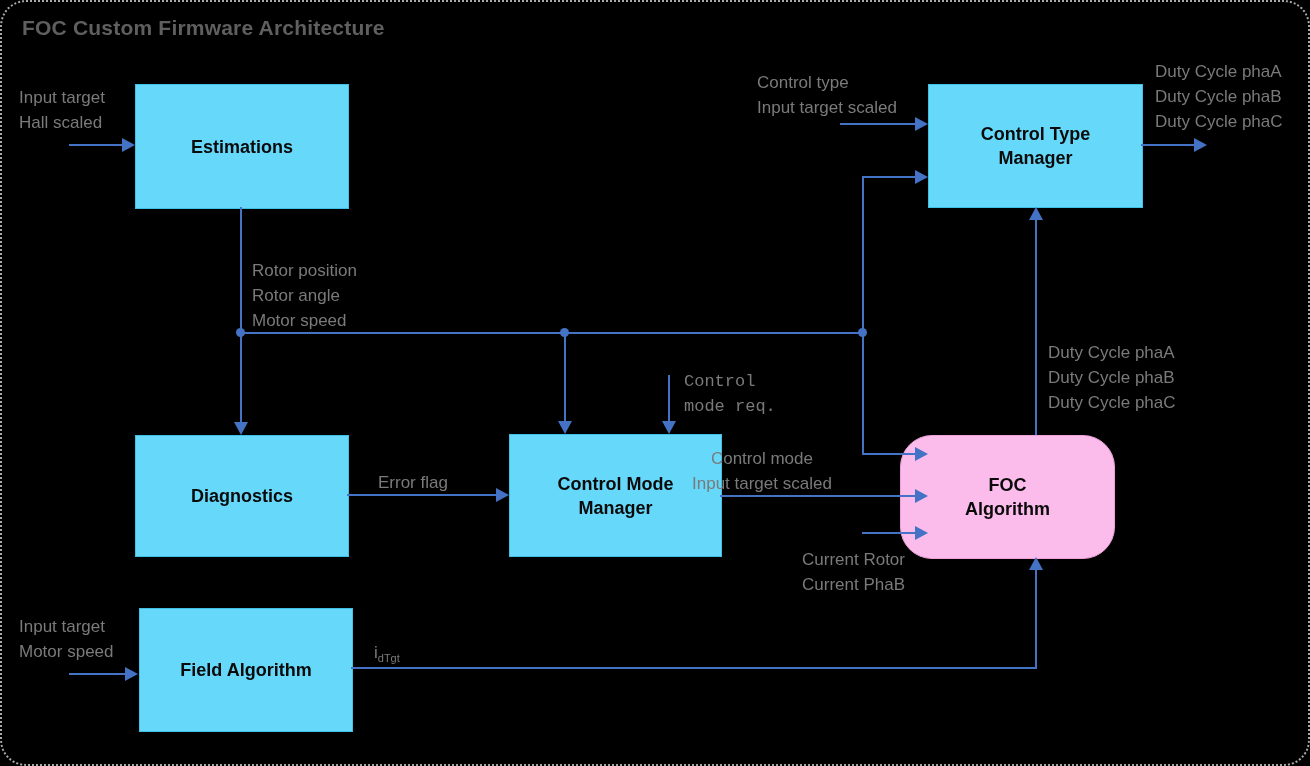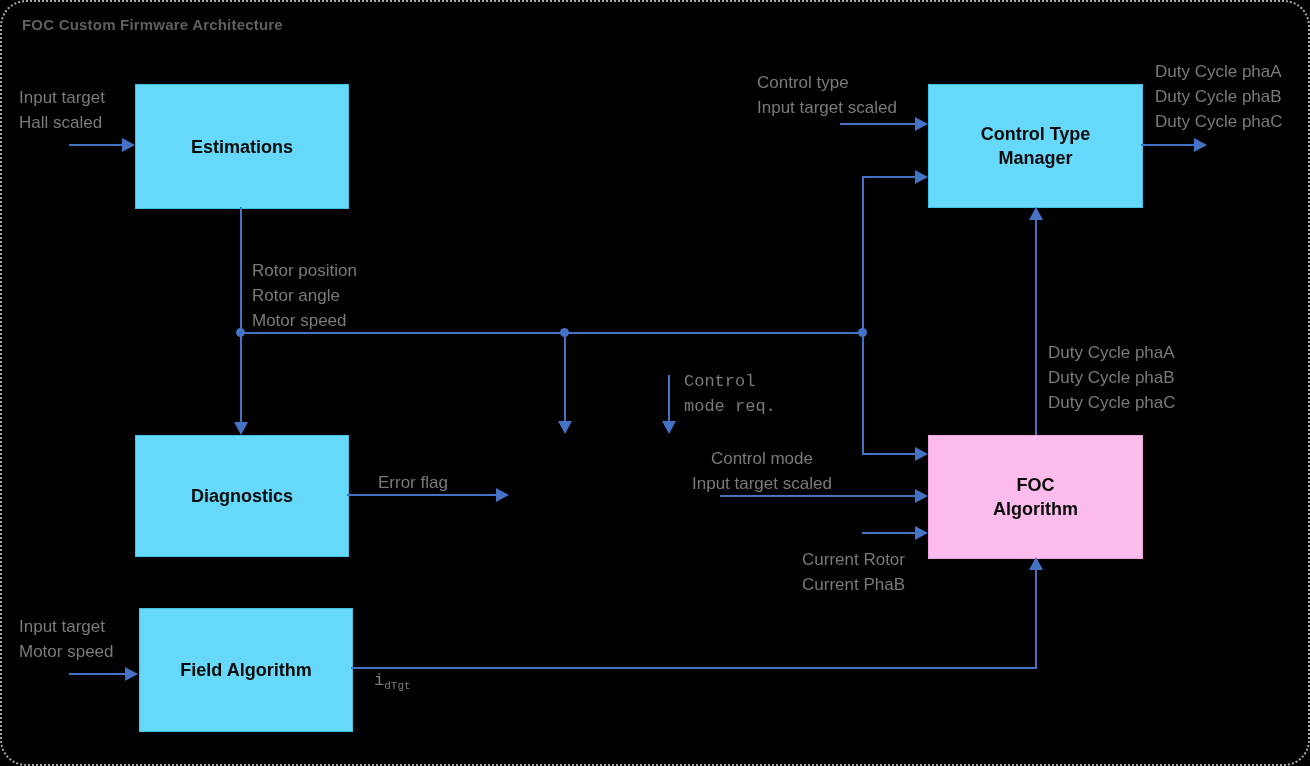--- a/index.html
+++ b/index.html
@@ -5,21 +5,21 @@
   :root{
     --bg:#000000; --bord:#a8a8a8; --blue:#4472C4; --cyan:#66D9FB; --pink:#FBBCEC;
     --gray:#7a7a7a; --titleg:#5f5f5f;
   }
   html,body{margin:0;padding:0;background:#000;}
   .canvas{
     position:relative;width:1310px;height:766px;box-sizing:border-box;
     background:var(--bg);border:2px dotted var(--bord);border-radius:26px;
     overflow:hidden;font-family:"Liberation Sans",sans-serif;
   }
-  .title{position:absolute;left:20px;top:14px;font-size:15px;font-weight:bold;color:var(--titleg);letter-spacing:.2px;}
+  .title{position:absolute;left:20px;top:14px;font-size:21px;font-weight:bold;color:var(--titleg);letter-spacing:.2px;}
   .block{
     position:absolute;display:flex;align-items:center;justify-content:center;
     text-align:center;font-weight:bold;font-size:18px;color:#0a0a0a;line-height:24px;
   }
   .cyan{background:var(--cyan);border:1px solid #3fc0e6;}
   .pink{background:var(--pink);border:1px solid #eda0da;}
   .w130{width:130px;} .w150{width:150px;} .w120{width:120px;}
   .h,.v{position:absolute;background:var(--blue);}
   .h{height:2px;} .v{width:2px;}
   .dot{position:absolute;width:9px;height:9px;border-radius:50%;background:var(--blue);}
@@ -42,22 +42,25 @@
   </div>
 
   <div class="block cyan" style="left:133px;top:82px;width:212px;height:123px;">
     <span>Estimations</span>
   </div>
 
   <div class="block cyan" style="left:133px;top:433px;width:212px;height:120px;">
     <span>Diagnostics</span>
   </div>
 
+  <div class="block cyan" style="left:507px;top:432px;width:211px;height:121px;">
+    <span class="w150">Control Mode Manager</span>
+  </div>
 
-  <div class="block pink" style="left:926px;top:433px;width:213px;height:122px;">
+  <div class="block pink" style="left:898px;top:433px;width:213px;height:122px;border-radius:32px;">
     <span class="w120">FOC Algorithm</span>
   </div>
 
   <div class="block cyan" style="left:137px;top:606px;width:212px;height:122px;">
     <span>Field Algorithm</span>
   </div>
 
   <div class="h" style="left:67px;top:142px;width:54px;"></div>
   <div class="ah r" style="left:120px;top:136px;"></div>
 
@@ -153,17 +156,17 @@
     <div>Duty Cycle phaA</div>
     <div>Duty Cycle phaB</div>
     <div>Duty Cycle phaC</div>
   </div>
 
   <div class="note" style="left:17px;top:612px;">
     <div>Input target</div>
     <div>Motor speed</div>
   </div>
 
-  <div class="note" style="left:372px;top:666px;font-family:Liberation Mono, monospace;">
+  <div class="note" style="left:372px;top:638px;">
     <span>i</span><span class="sub">dTgt</span>
   </div>
 
 </div>
 
 </body></html>

